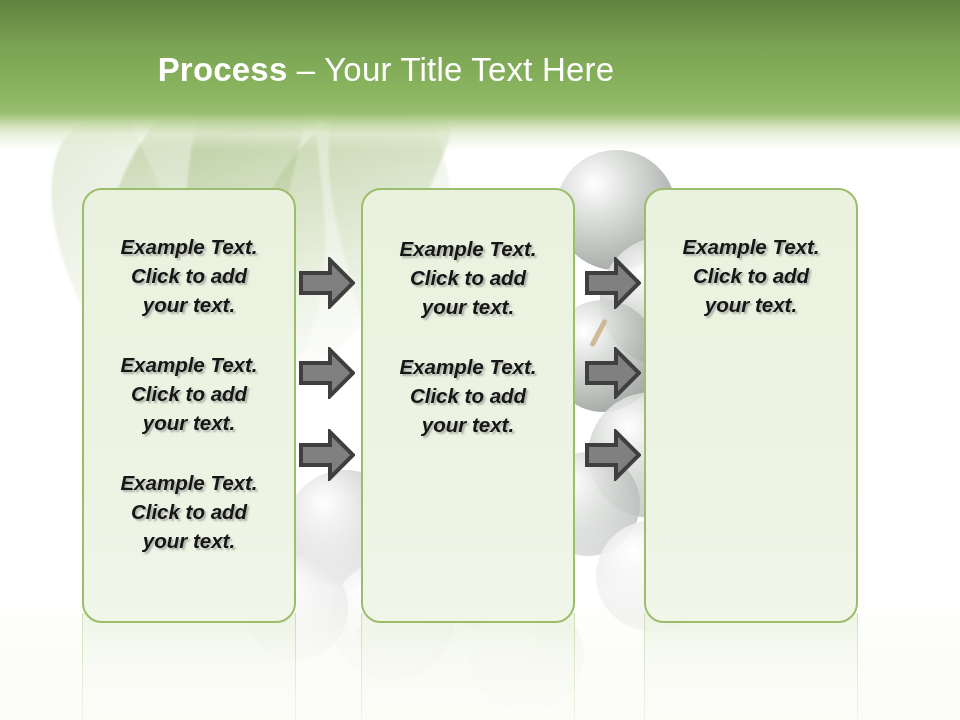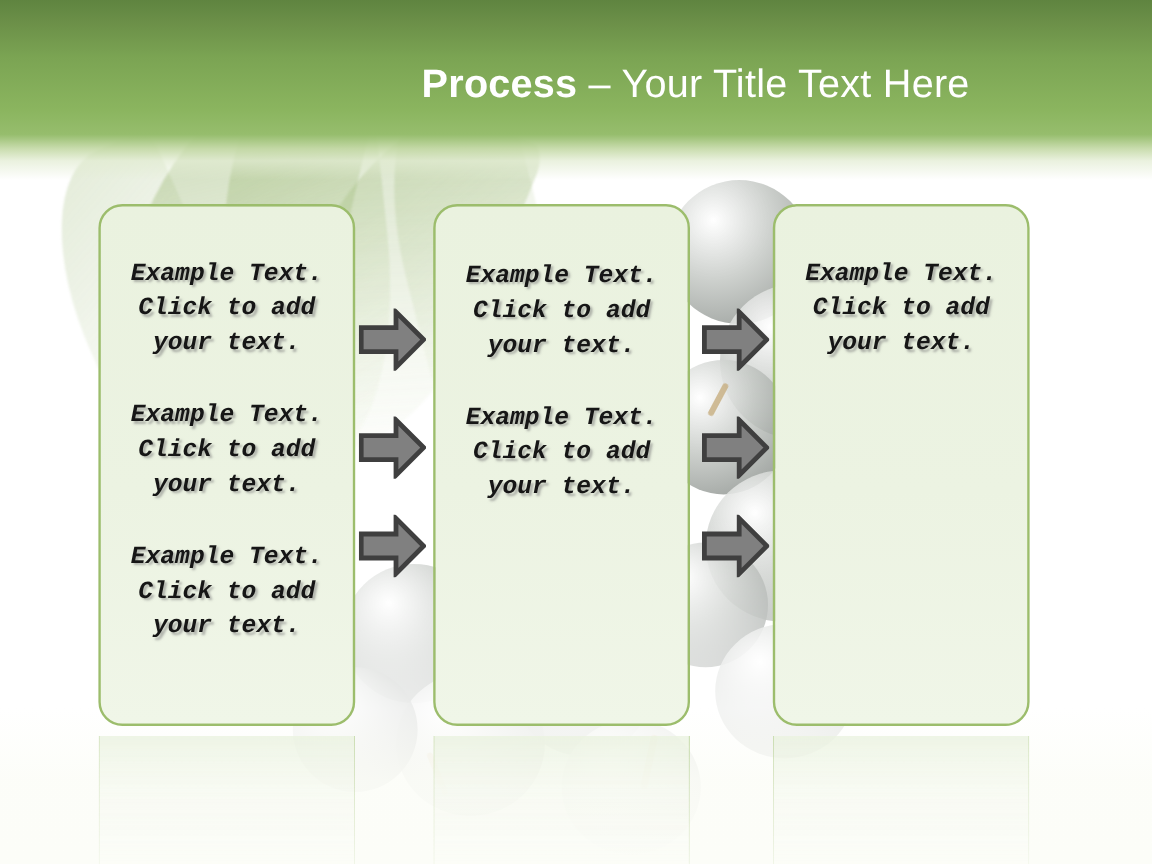--- a/index.html
+++ b/index.html
@@ -62,28 +62,27 @@
         #96bd6d 112px,
         rgba(196,217,166,.90) 124px,
         rgba(226,236,210,.72) 134px,
         rgba(255,255,255,0.0) 150px);
     pointer-events: none;
   }
   .slide-title {
     position: absolute;
     left: 0; top: 50px;
     width: 772px;
-    text-align: right;
+    text-align: center;
     z-index: 4;
     color: #ffffff;
     font-size: 33px;
     line-height: 40px;
     letter-spacing: .2px;
     white-space: nowrap;
-    margin-left: 36px;
   }
   .slide-title .t-strong { font-weight: 700; }
   .slide-title .t-rest   { font-weight: 400; }
 
   
   .bottom-veil {
     position: absolute;
     left: 0; top: 430px;
     width: 960px; height: 290px;
     z-index: 2;
@@ -94,28 +93,27 @@
         rgba(252,253,248,.95) 220px,
         #fcfdf8 290px);
     pointer-events: none;
   }
 
   
   .boxes { position: absolute; left:0; top:0; width:960px; height:720px; z-index: 5; }
 
   .pbox {
     position: absolute;
-    top: 170px;
+    top: 188px;
     height: 435px;
     border: 2.2px solid #9cbd6c;
     border-radius: 20px;
     background: linear-gradient(to bottom, #eaf2df 0%, #ecf3e2 55%, #f0f6e8 100%);
     box-sizing: border-box;
     overflow: hidden;
-    font-family: Liberation Mono, monospace;
   }
   .pbox.b1 { left: 82px;  width: 214px; }
   .pbox.b2 { left: 361px; width: 214px; }
   .pbox.b3 { left: 644px; width: 214px; }
 
   .pbox-inner {
     padding: 42px 14px 0 14px;
     text-align: center;
   }
   .text-block {

